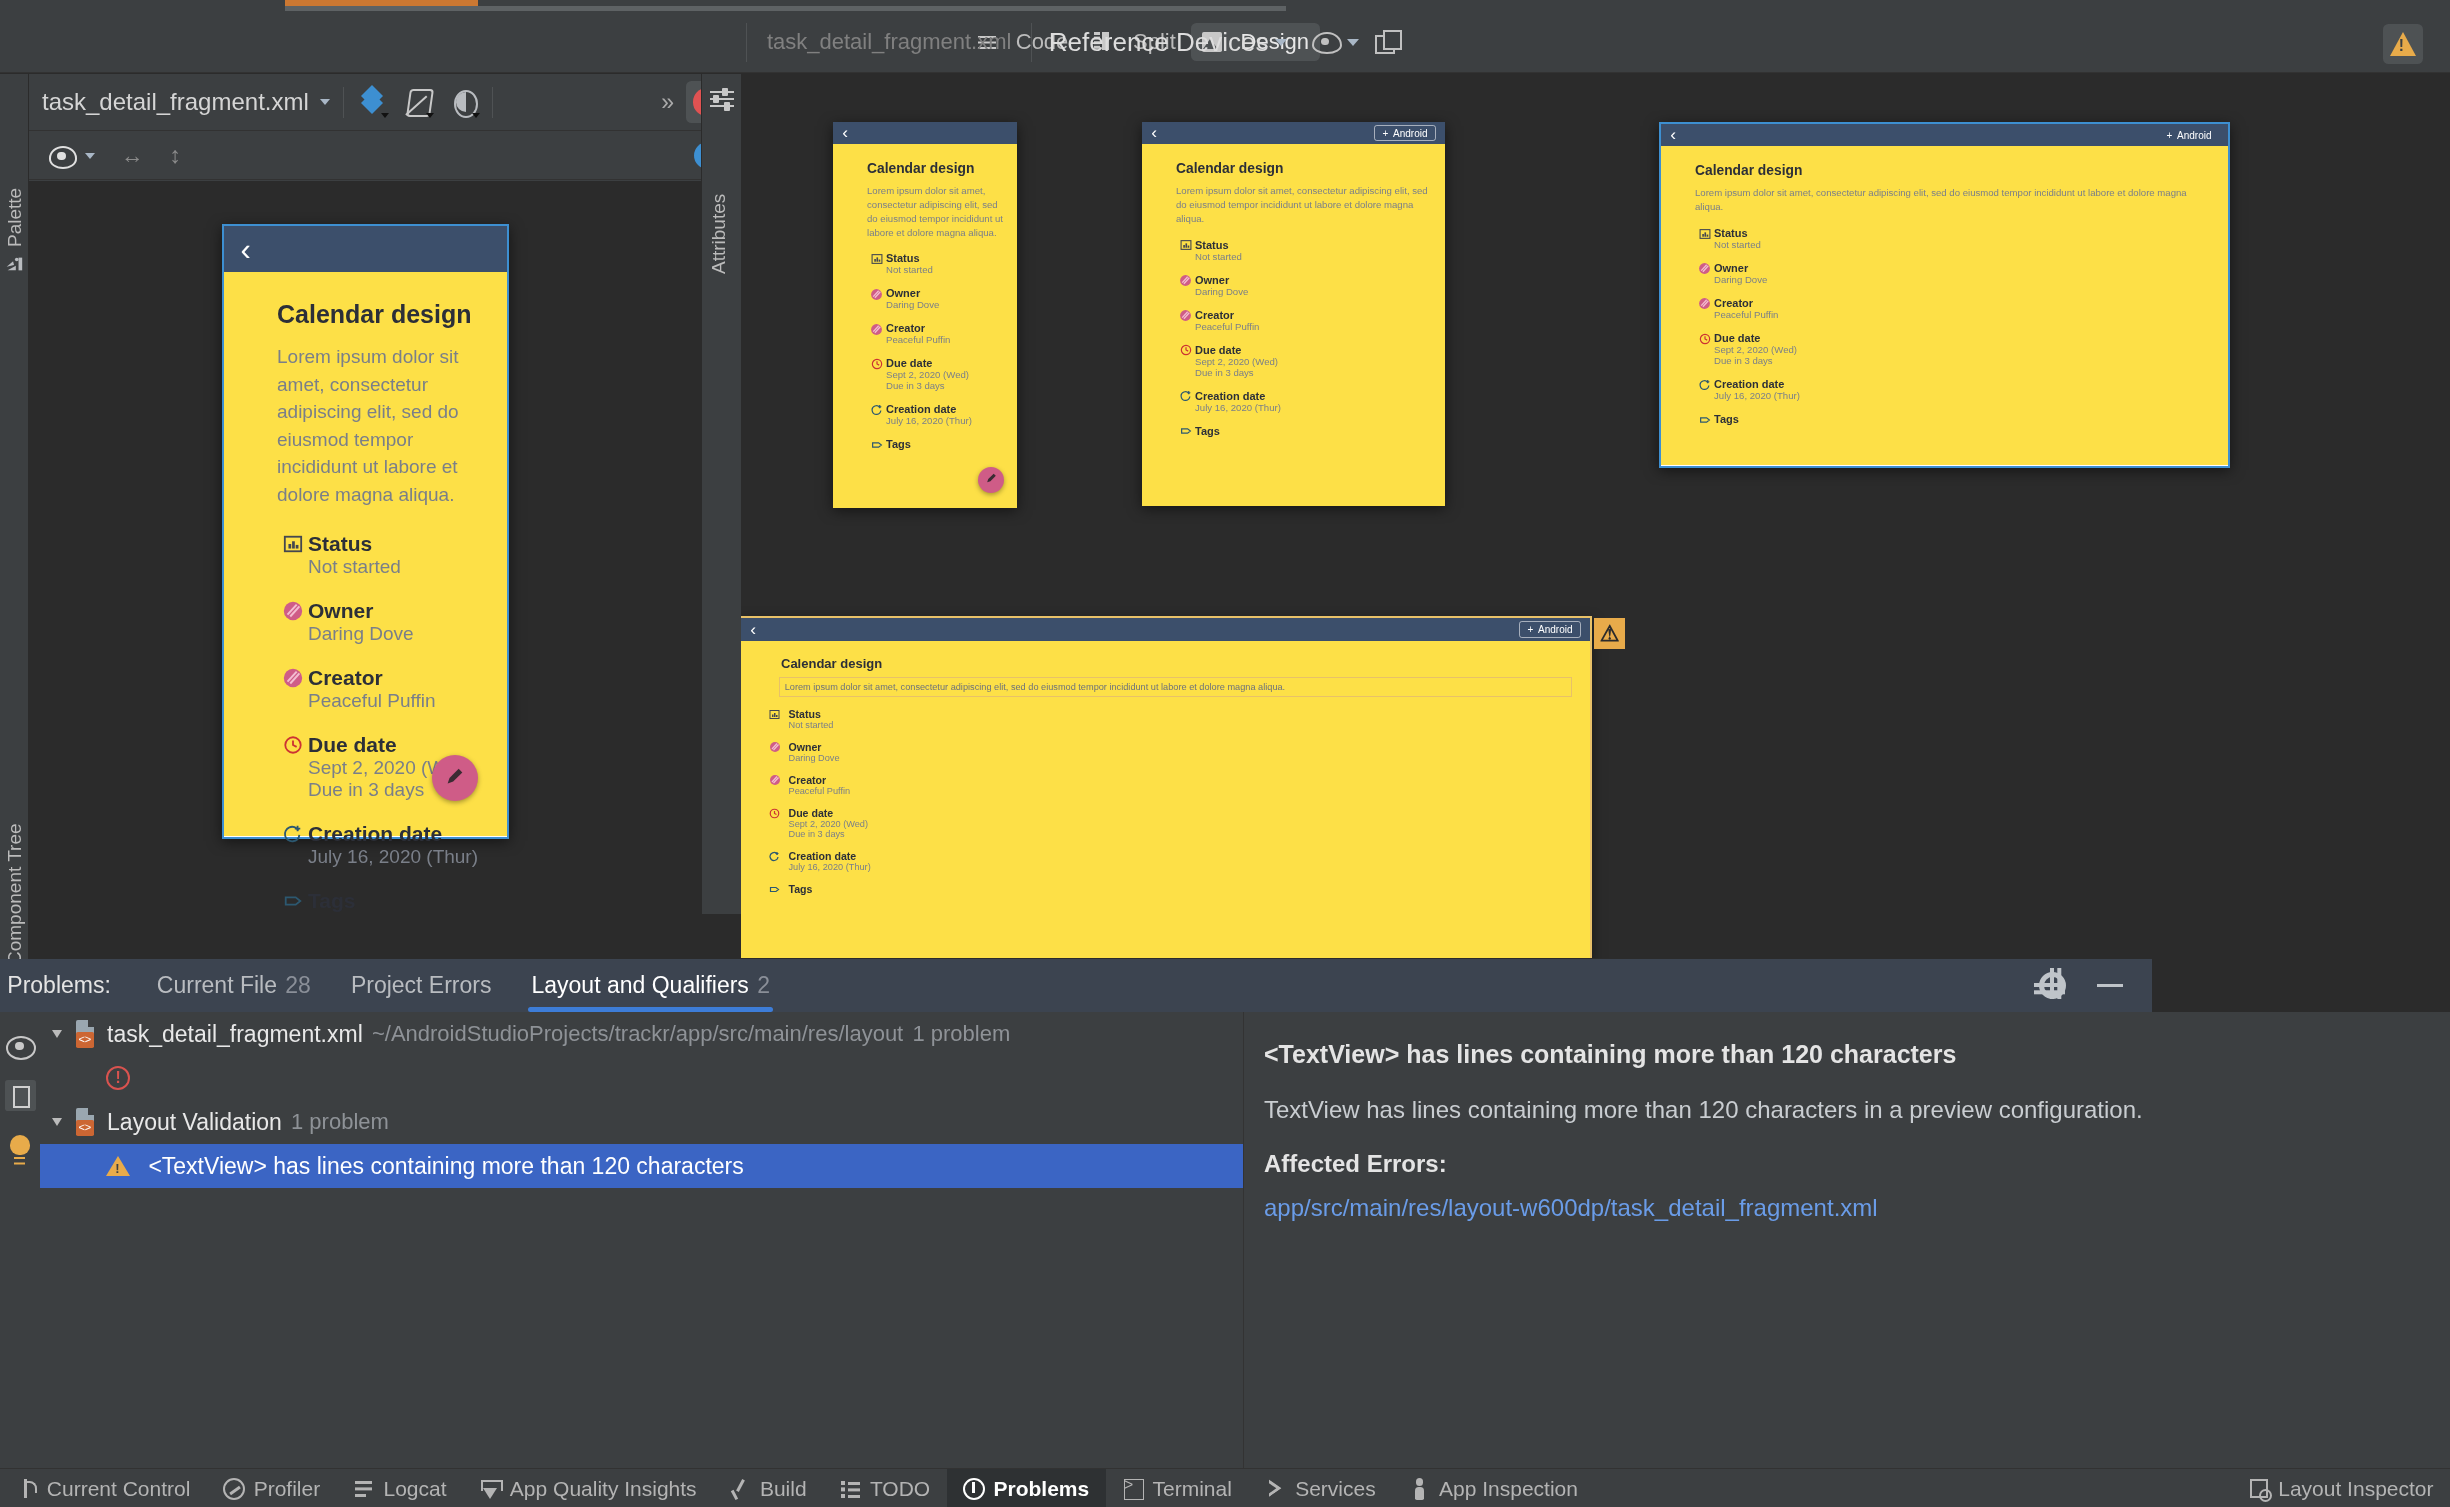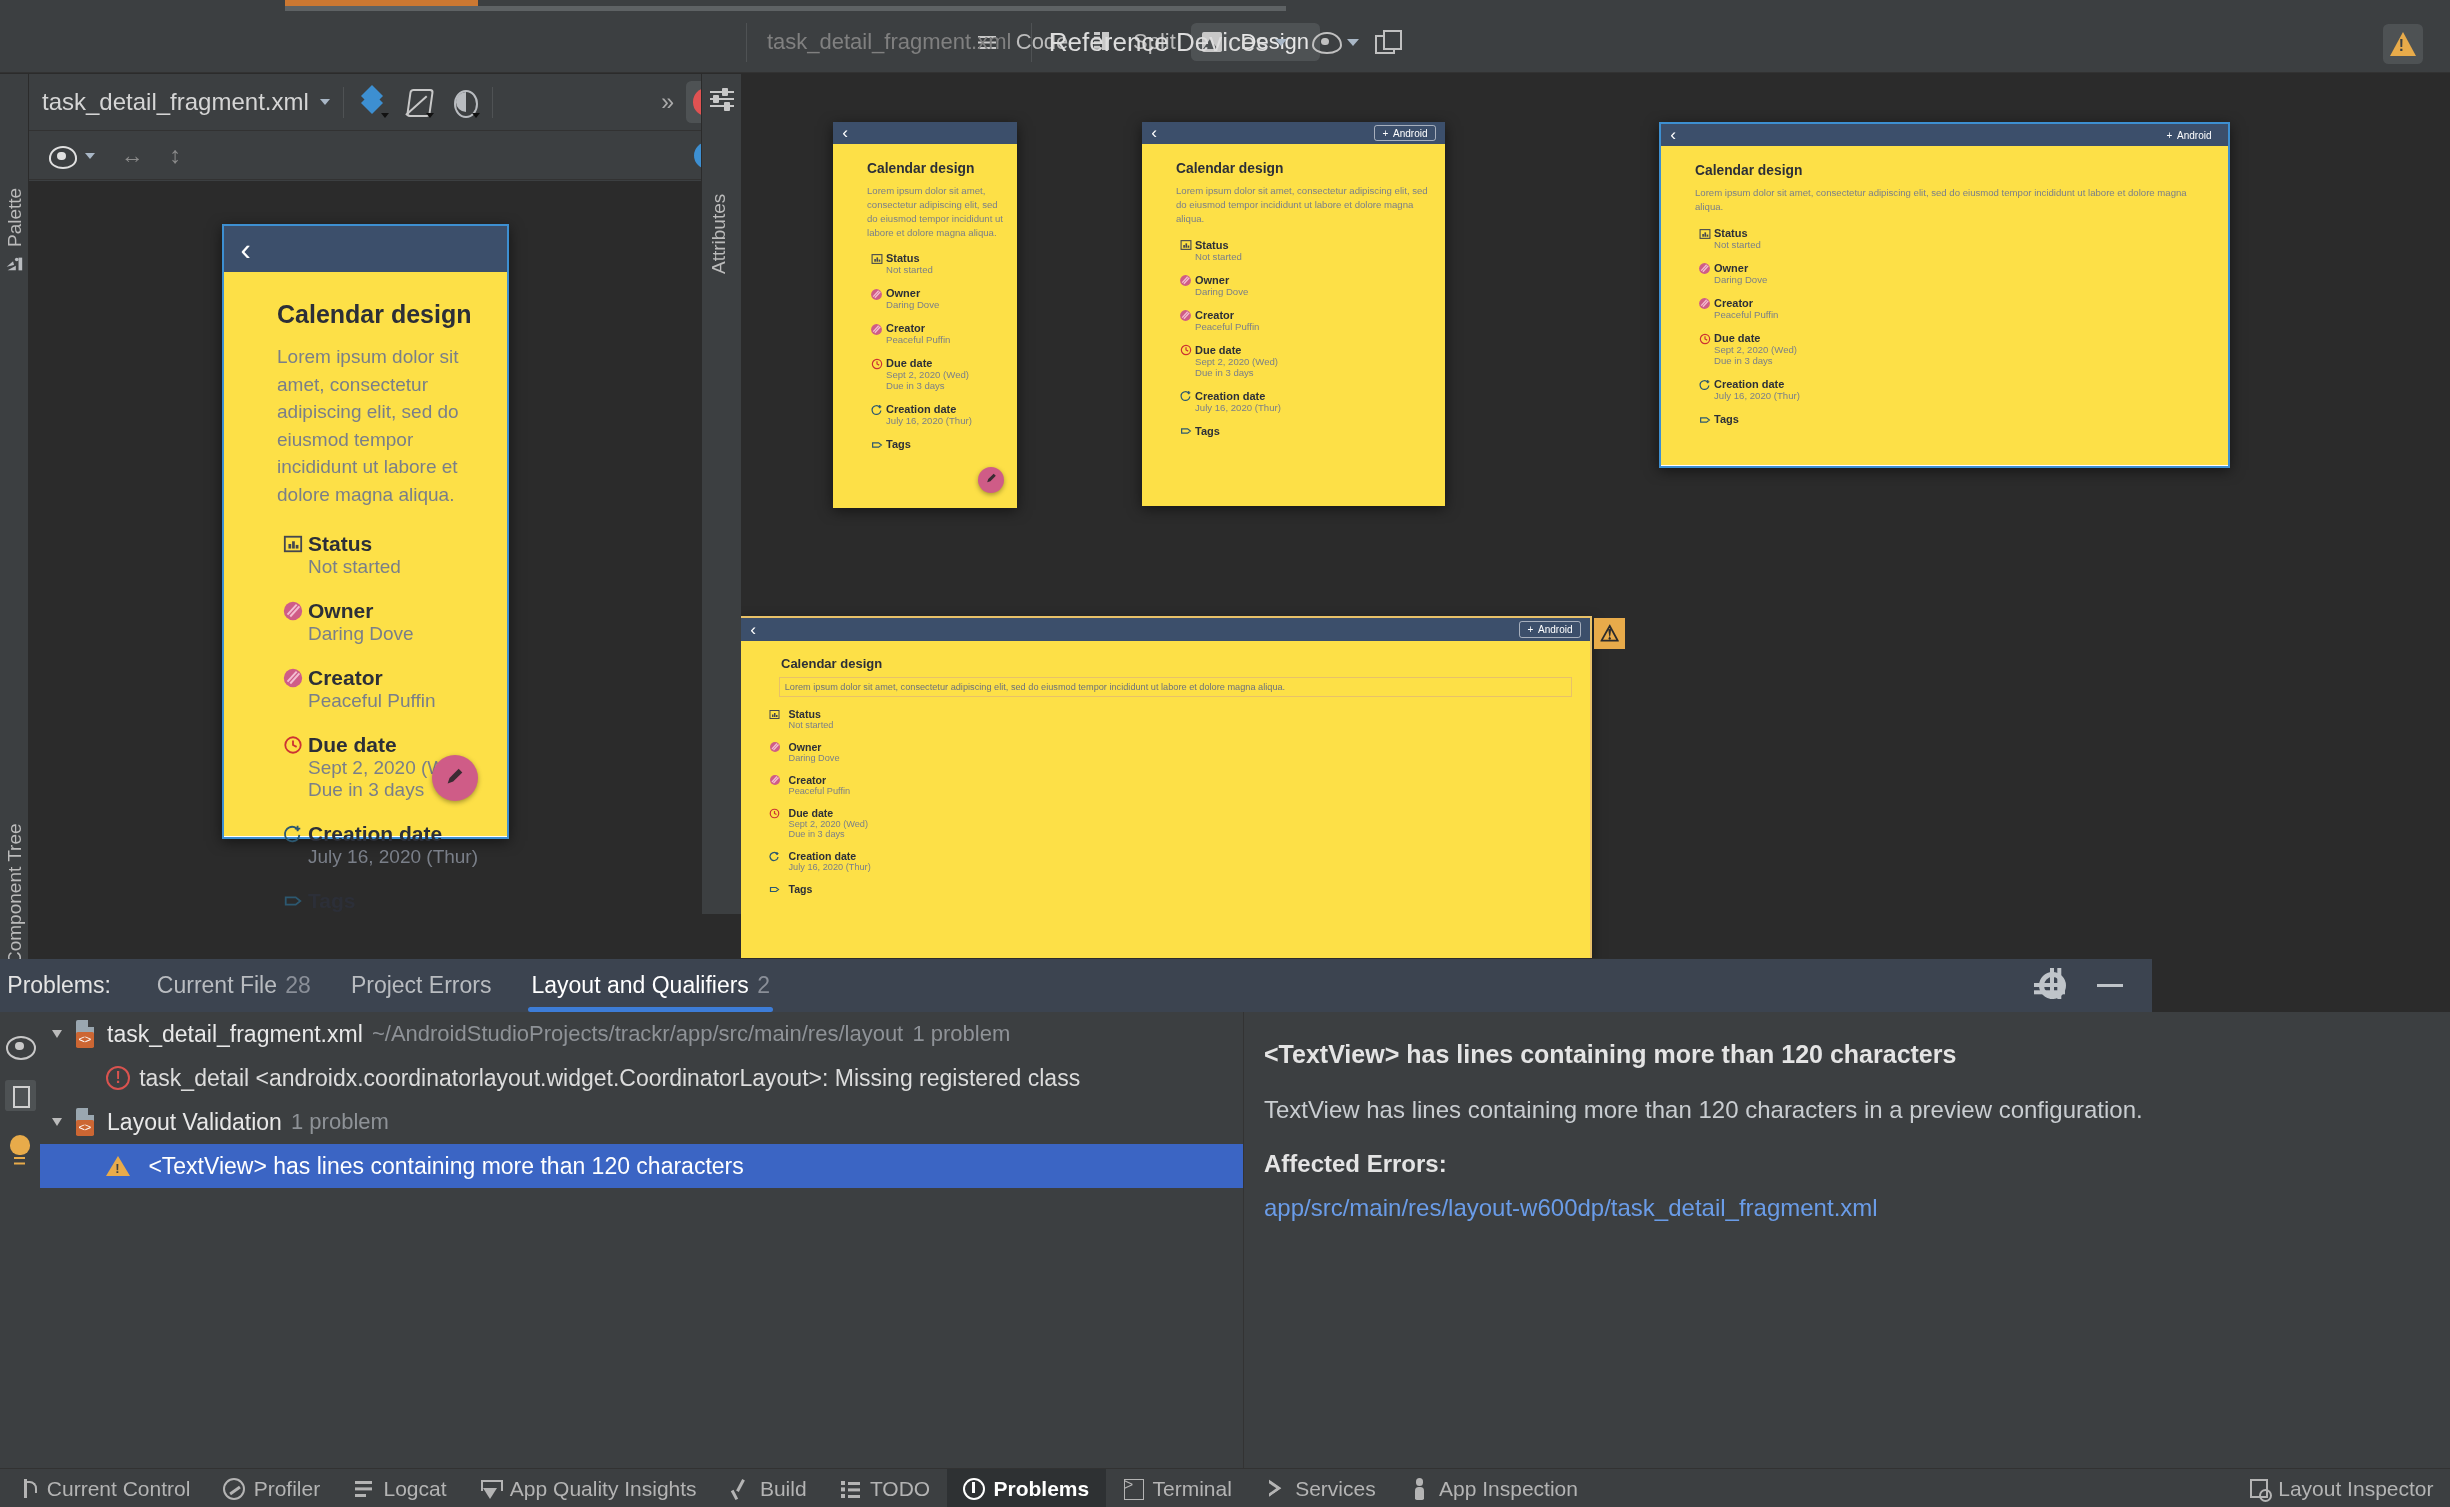--- a/index.html
+++ b/index.html
@@ -1159,21 +1159,20 @@
           <span class="sheet"></span>
             <span class="tag">&lt;&gt;</span>
         </span>
         <span class="t-name">task_detail_fragment.xml</span>
         <span class="t-path">~/AndroidStudioProjects/trackr/app/src/main/res/layout</span>
         <span class="t-count">1 problem</span>
       </div>
 
       <div class="tnode" style="padding-left:66px;">
         <span class="err-dot">!</span>
-        <span class="t-msg">task_detail &lt;androidx.coordinatorlayout.widget.CoordinatorLayout&gt;: Missing registered class</span>
       </div>
 
       <div class="tnode">
         <span class="twirl"></span>
         <span class="xml-ic">
           <span class="sheet"></span>
             <span class="tag">&lt;&gt;</span>
         </span>
         <span class="t-name">Layout Validation</span>
         <span class="t-count">1 problem</span>

